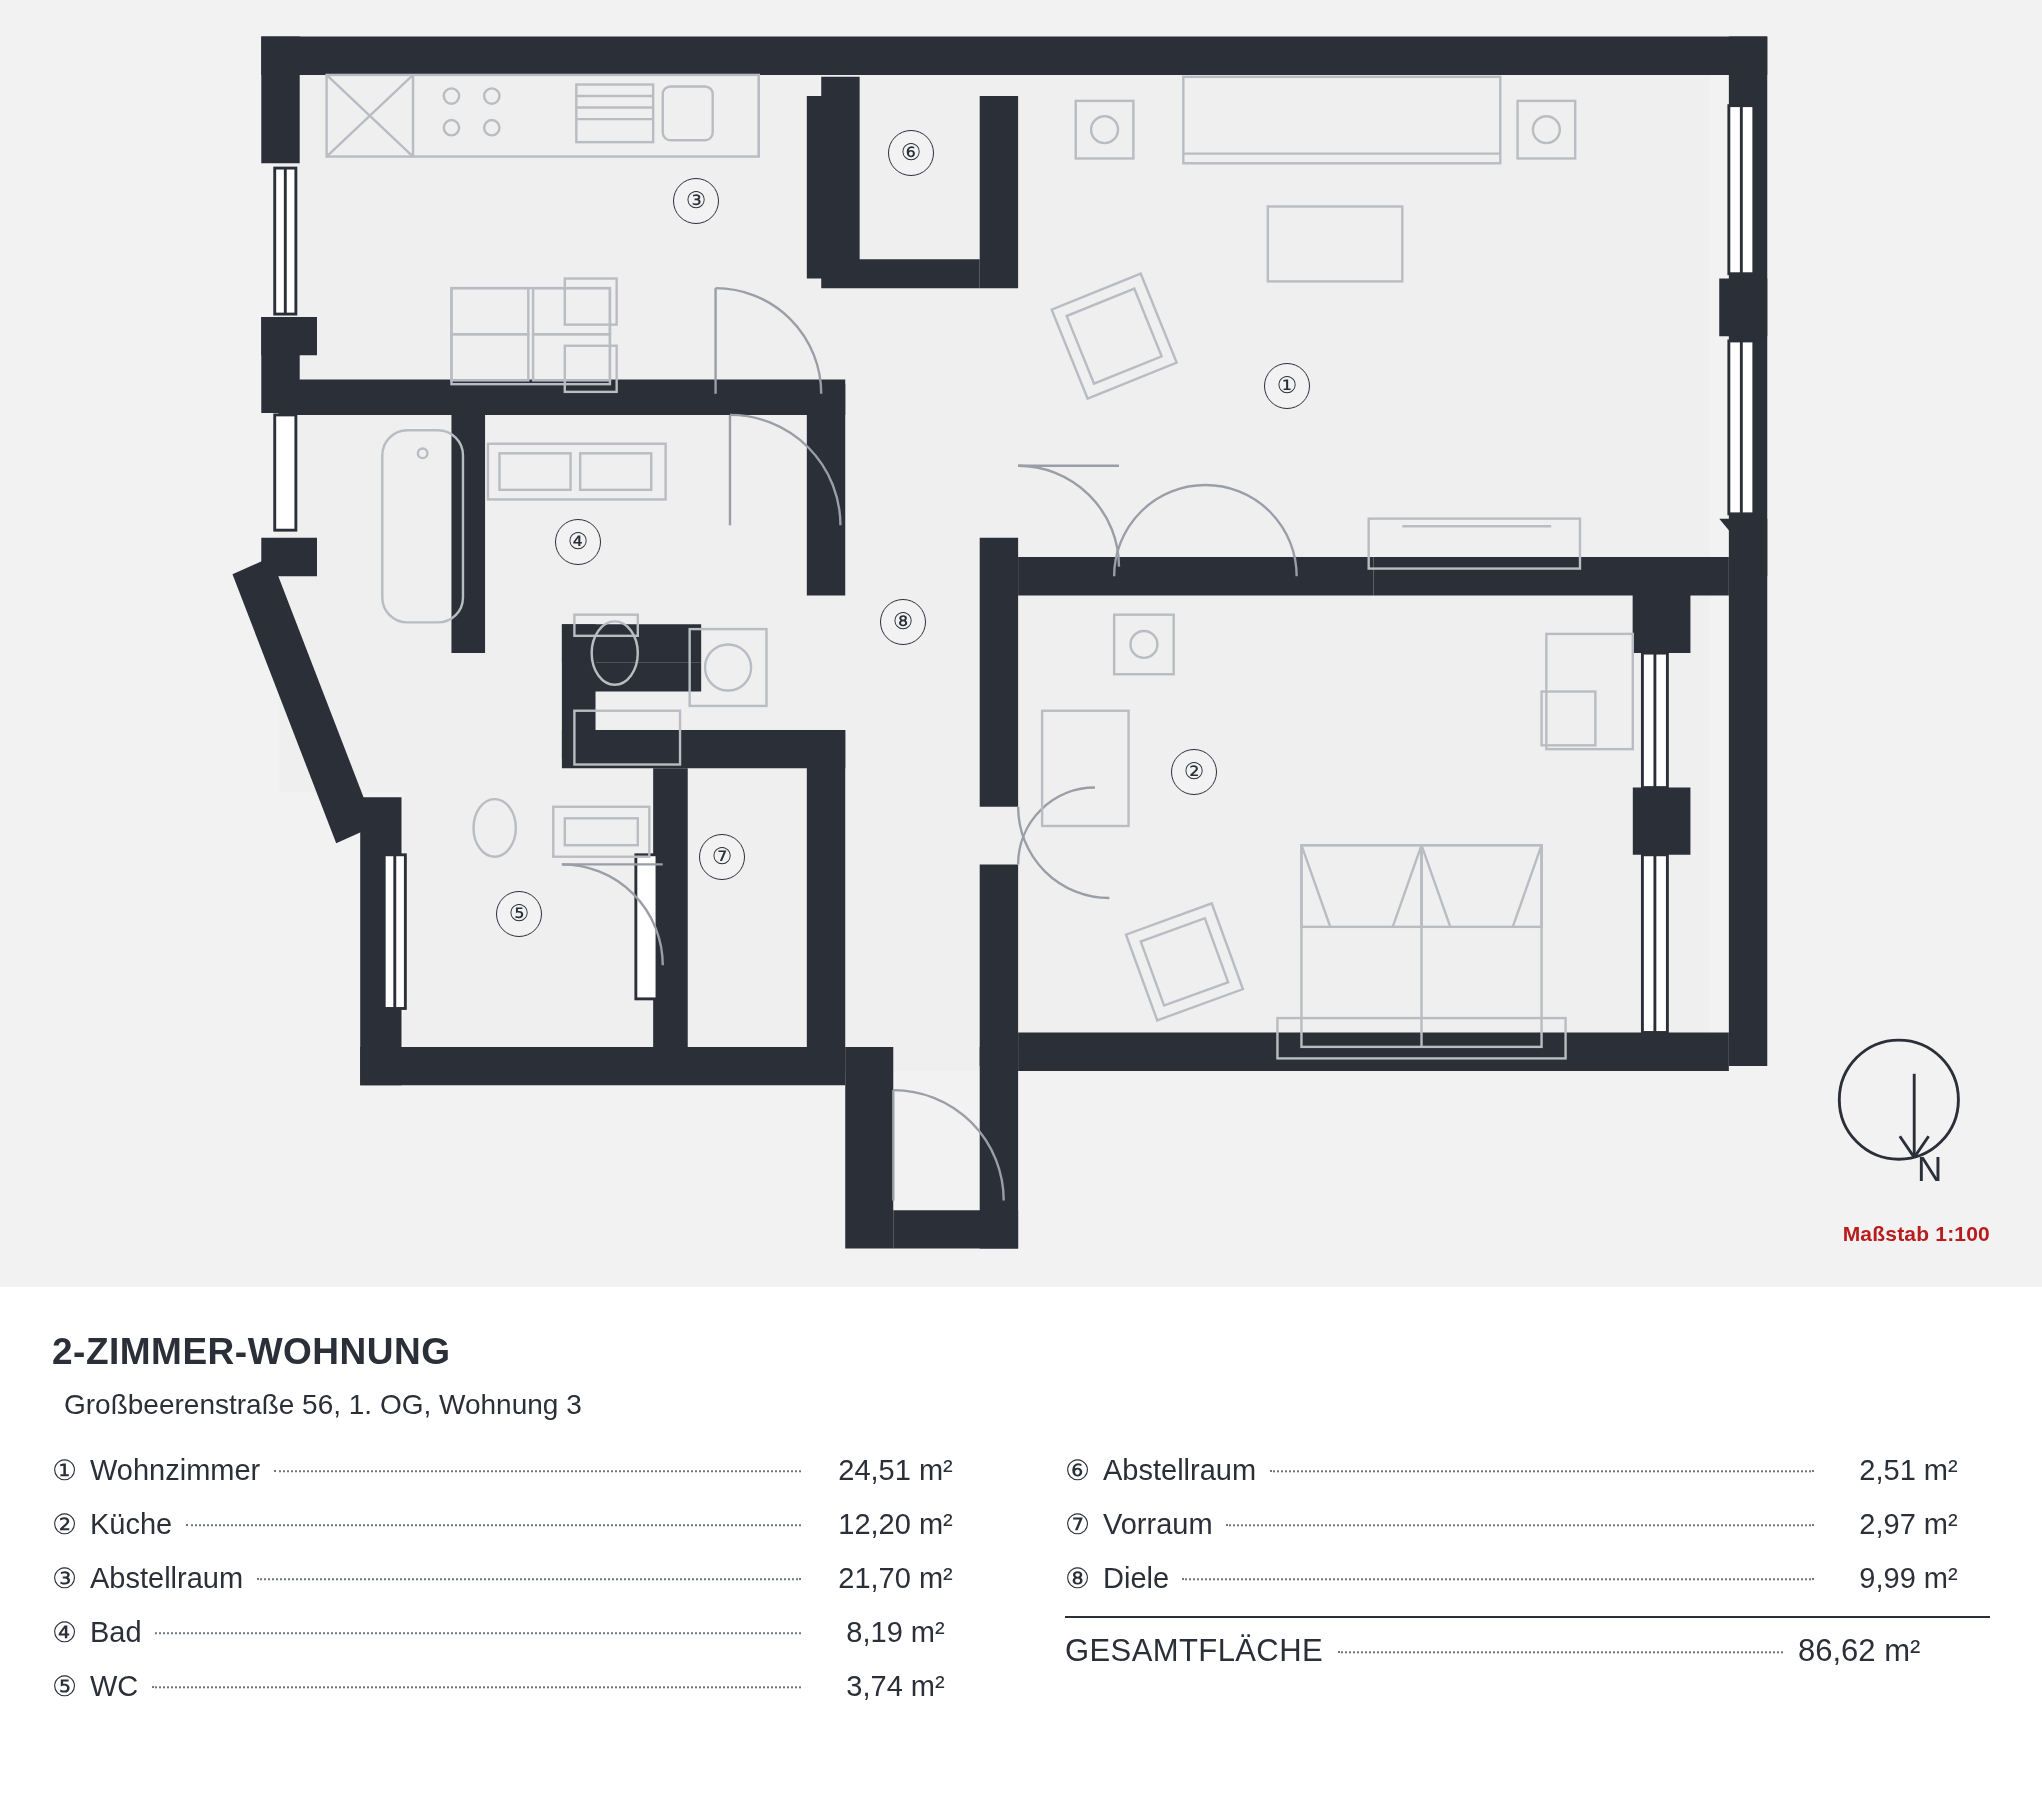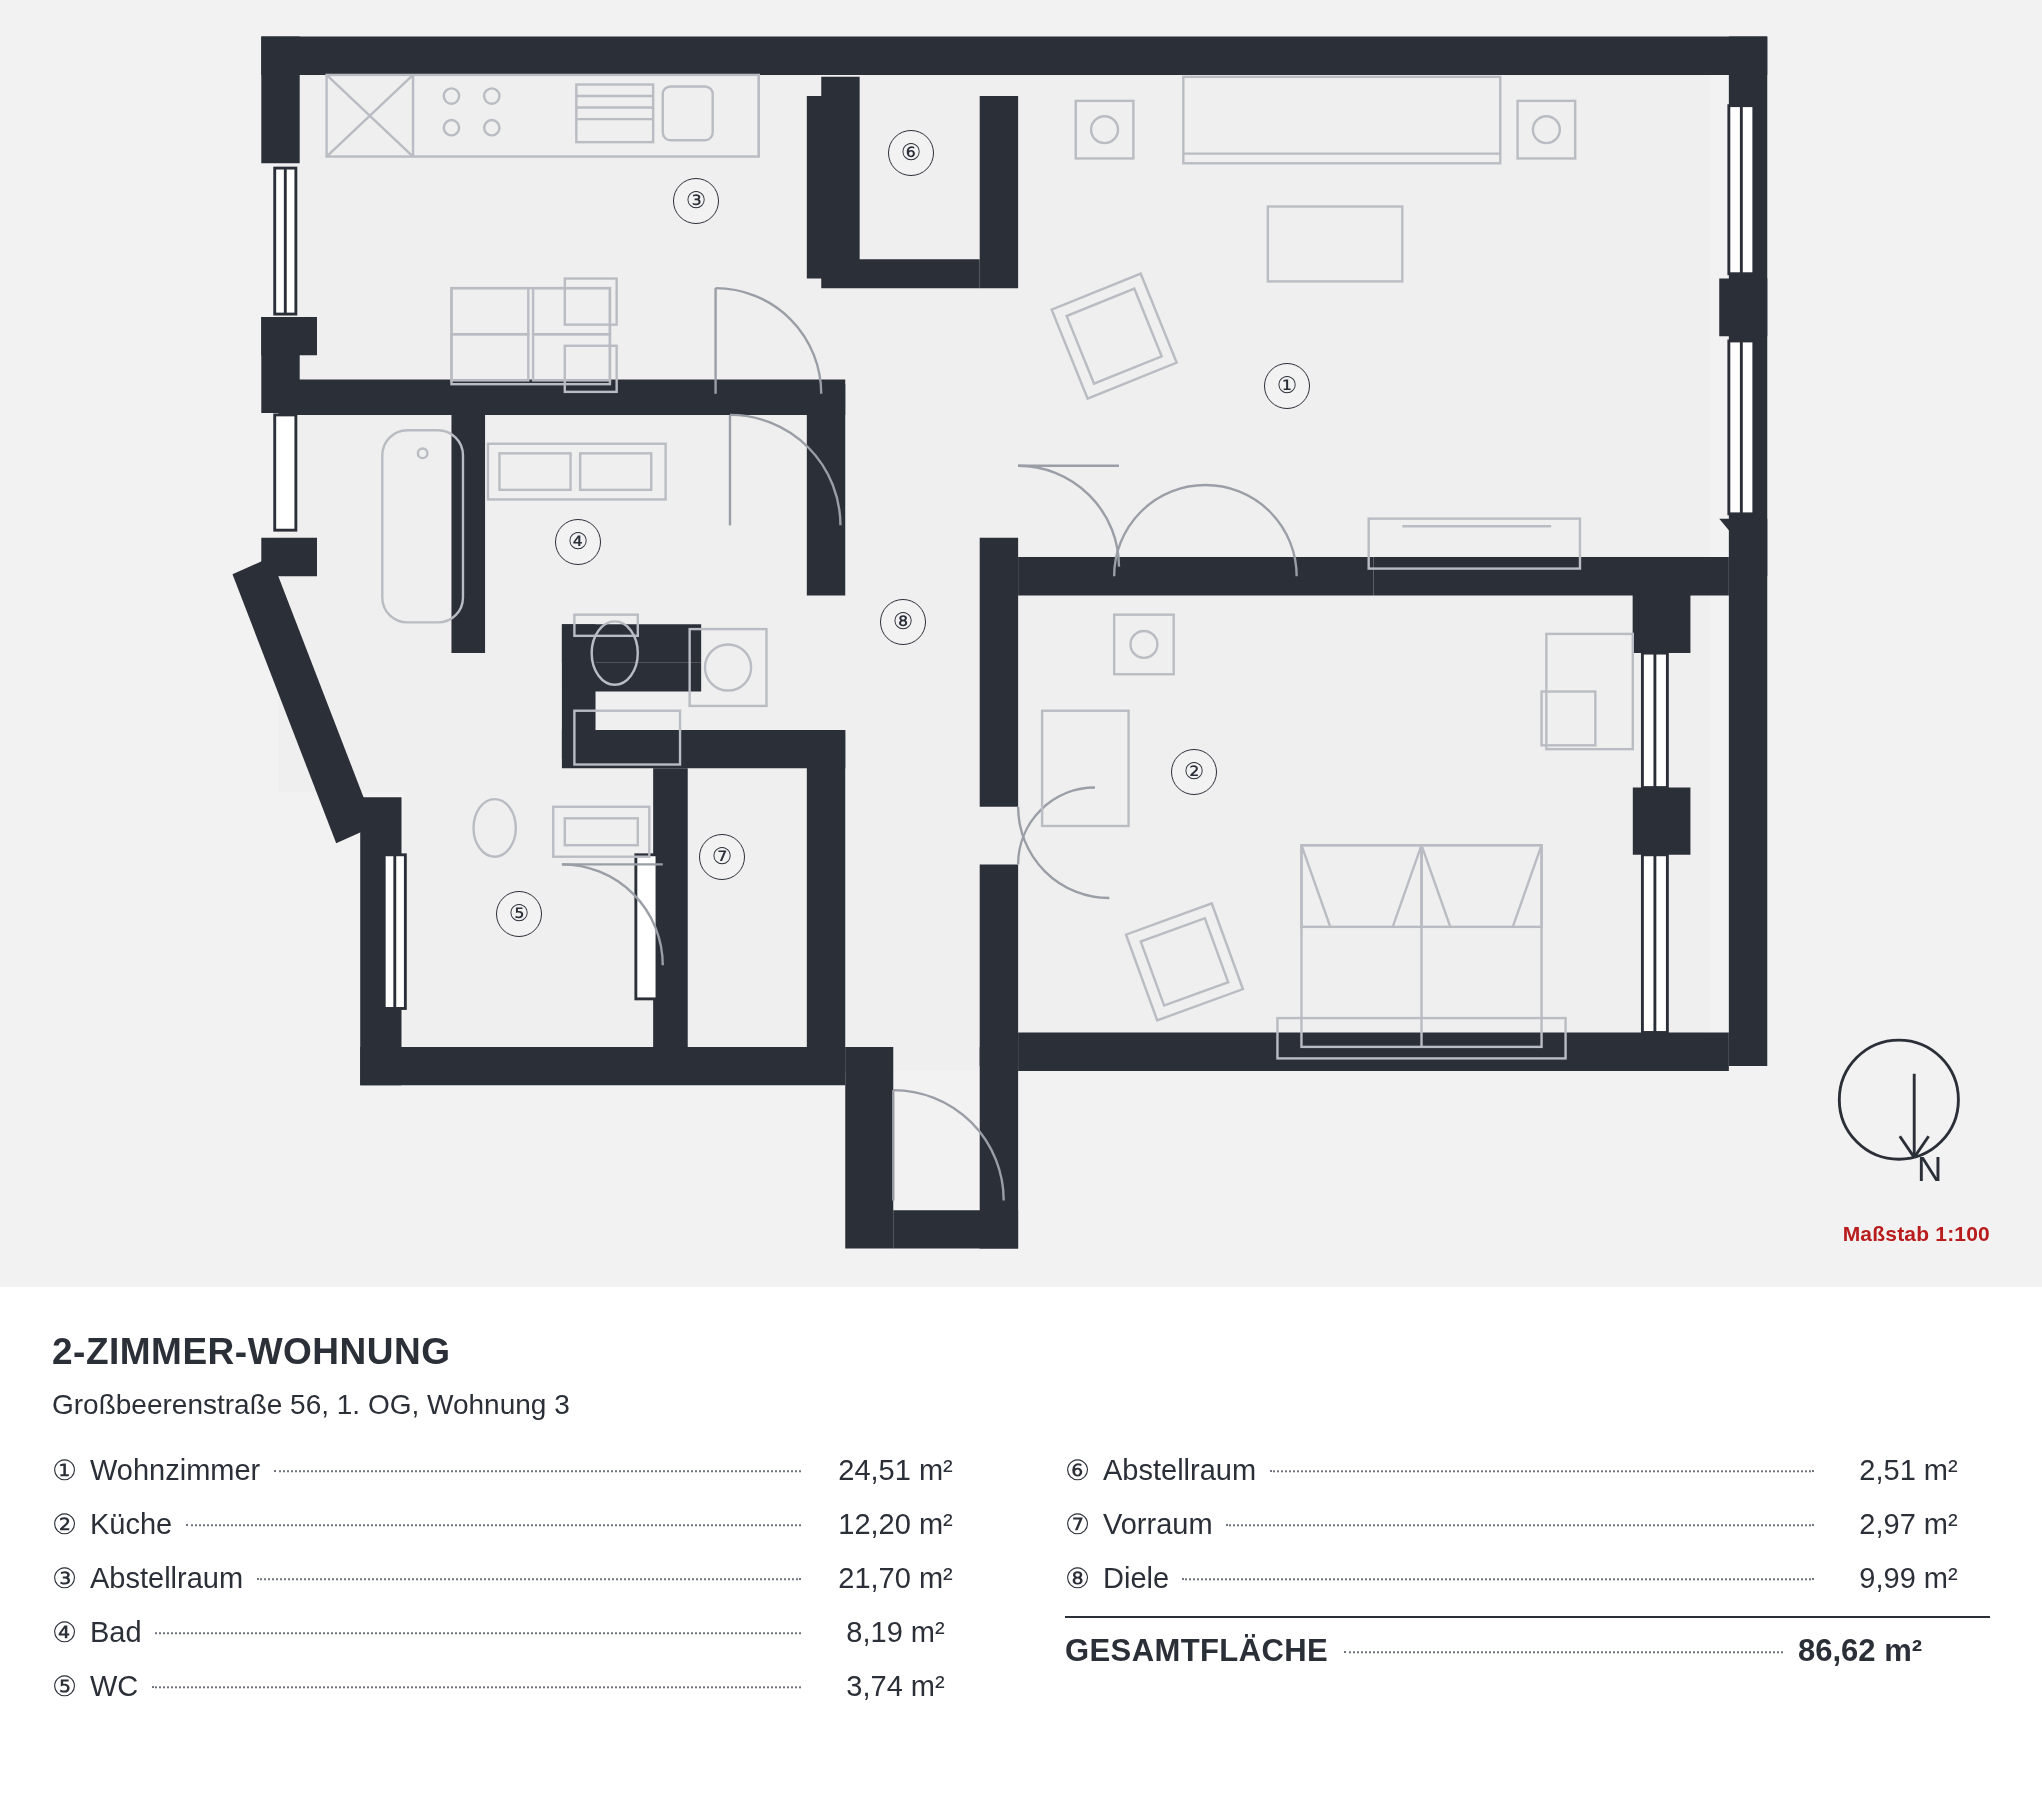--- a/index.html
+++ b/index.html
@@ -66,21 +66,21 @@
   }
   .legend-title {
     font-size: 37px;
     font-weight: bold;
     letter-spacing: 0.5px;
     margin: 0 0 16px 0;
   }
   .legend-sub {
     font-size: 28px;
     font-weight: normal;
-    margin: 0 0 33px 0;
+    margin: 0 0 33px 12px;
     color: #2b2f38;
   }
 
   .legend-cols {
     display: flex;
     gap: 88px;
   }
   .legend-col {
     width: 932px;
   }
@@ -115,21 +115,21 @@
   }
 
   .total-rule {
     border-top: 2.9px solid #2b2f38;
     margin: 17.3px 0 15.4px 0;
   }
   .total-row {
     display: flex;
     align-items: baseline;
     font-size: 31px;
-    font-weight: bold;
+    font-weight: normal;
   }
   .total-row .legend-dots { border-bottom: 2.9px dotted #6f7480; }
   .total-label { flex: none; padding-right: 15.4px; letter-spacing: 0.4px; }
   .total-val { flex: none; padding-left: 15.4px; min-width: 192px; text-align: left; }
 </style>
 </head>
 <body>
 
 <div class="plan-area">
 

